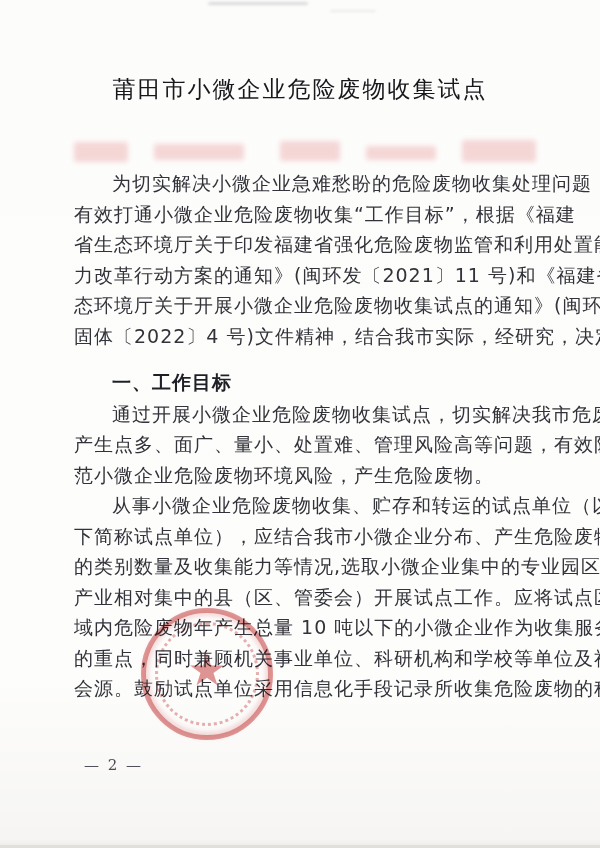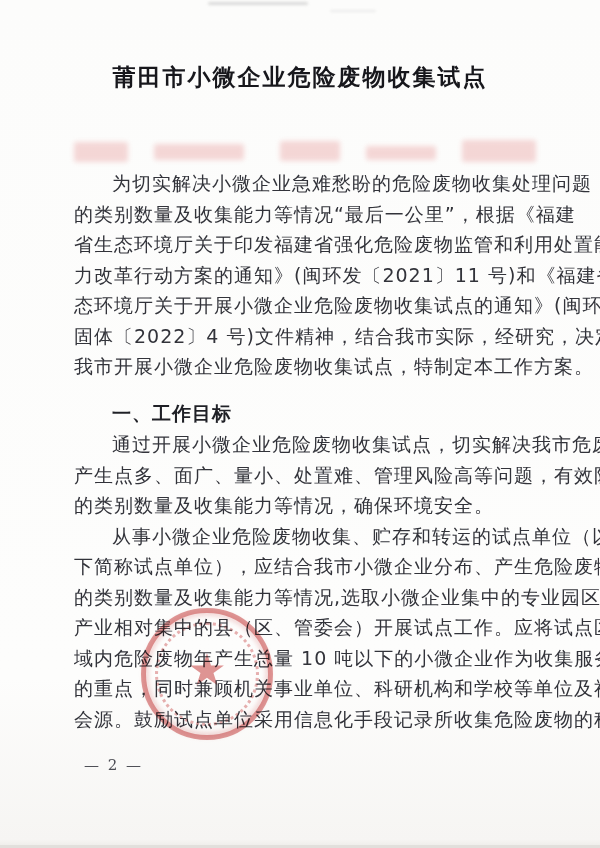--- a/index.html
+++ b/index.html
@@ -13,23 +13,23 @@
   .page{
     position:absolute;inset:0;
     background:linear-gradient(180deg,#fcfcfb 0%,#fdfdfc 80%,#f6f5f3 99%,#eceae7 100%);
   }
   
   .top-smudge{position:absolute;background:#9a9a9a;opacity:.35;filter:blur(1.5px);border-radius:2px;}
   .smudge-a{left:208px;top:2px;width:100px;height:3px;}
   .smudge-b{left:330px;top:10px;width:46px;height:2px;opacity:.18;}
   
   .title-block{
-    position:absolute;left:0;top:60px;width:600px;
+    position:absolute;left:0;top:72px;width:600px;
     text-align:center;color:#17171c;
-    font-weight:bold;font-size:23px;line-height:34px;letter-spacing:2px;
+    font-weight:normal;font-size:23px;line-height:34px;letter-spacing:2px;
   }
   
   .ghost-band{position:absolute;left:66px;top:138px;width:478px;height:30px;pointer-events:none;}
   .ghost-band span{position:absolute;background:#e89a9a;opacity:.38;filter:blur(2.5px);border-radius:2px;display:block;}
   .g1{left:8px;top:4px;width:54px;height:20px;}
   .g2{left:88px;top:6px;width:90px;height:16px;opacity:.3;}
   .g3{left:214px;top:3px;width:60px;height:20px;opacity:.33;}
   .g4{left:300px;top:8px;width:70px;height:14px;opacity:.28;}
   .g5{left:396px;top:2px;width:74px;height:22px;}
   
@@ -92,32 +92,31 @@
     <span class="g1"></span>
       <span class="g2"></span>
       <span class="g3"></span>
       <span class="g4"></span>
       <span class="g5"></span>
   </div>
 
   <div class="doc-body">
       <div class="para">
         <div class="line indent">为切实解决小微企业急难愁盼的危险废物收集处理问题，</div>
-        <div class="line">的类别数量及收集能力等情况“最后一公里”，根据《福建</div>
+        <div class="line">有效打通小微企业危险废物收集“工作目标”，根据《福建</div>
         <div class="line">省生态环境厅关于印发福建省强化危险废物监管和利用处置能</div>
         <div class="line">力改革行动方案的通知》(闽环发〔2021〕11 号)和《福建省生</div>
         <div class="line">态环境厅关于开展小微企业危险废物收集试点的通知》(闽环保</div>
         <div class="line">固体〔2022〕4 号)文件精神，结合我市实际，经研究，决定在</div>
-        <div class="line nojust">我市开展小微企业危险废物收集试点，特制定本工作方案。</div>
       </div>
       <div class="heading">一、工作目标</div>
       <div class="para">
         <div class="line indent">通过开展小微企业危险废物收集试点，切实解决我市危废</div>
         <div class="line">产生点多、面广、量小、处置难、管理风险高等问题，有效防</div>
-        <div class="line nojust">的类别数量及收集能力等情况，确保环境安全。</div>
+        <div class="line nojust">范小微企业危险废物环境风险，产生危险废物。</div>
       </div>
       <div class="para">
         <div class="line indent">从事小微企业危险废物收集、贮存和转运的试点单位（以</div>
         <div class="line">下简称试点单位），应结合我市小微企业分布、产生危险废物</div>
         <div class="line">的类别数量及收集能力等情况,选取小微企业集中的专业园区、</div>
         <div class="line">产业相对集中的县（区、管委会）开展试点工作。应将试点区</div>
         <div class="line">域内危险废物年产生总量 10 吨以下的小微企业作为收集服务</div>
         <div class="line">的重点，同时兼顾机关事业单位、科研机构和学校等单位及社</div>
         <div class="line">会源。鼓励试点单位采用信息化手段记录所收集危险废物的种</div>
       </div>

